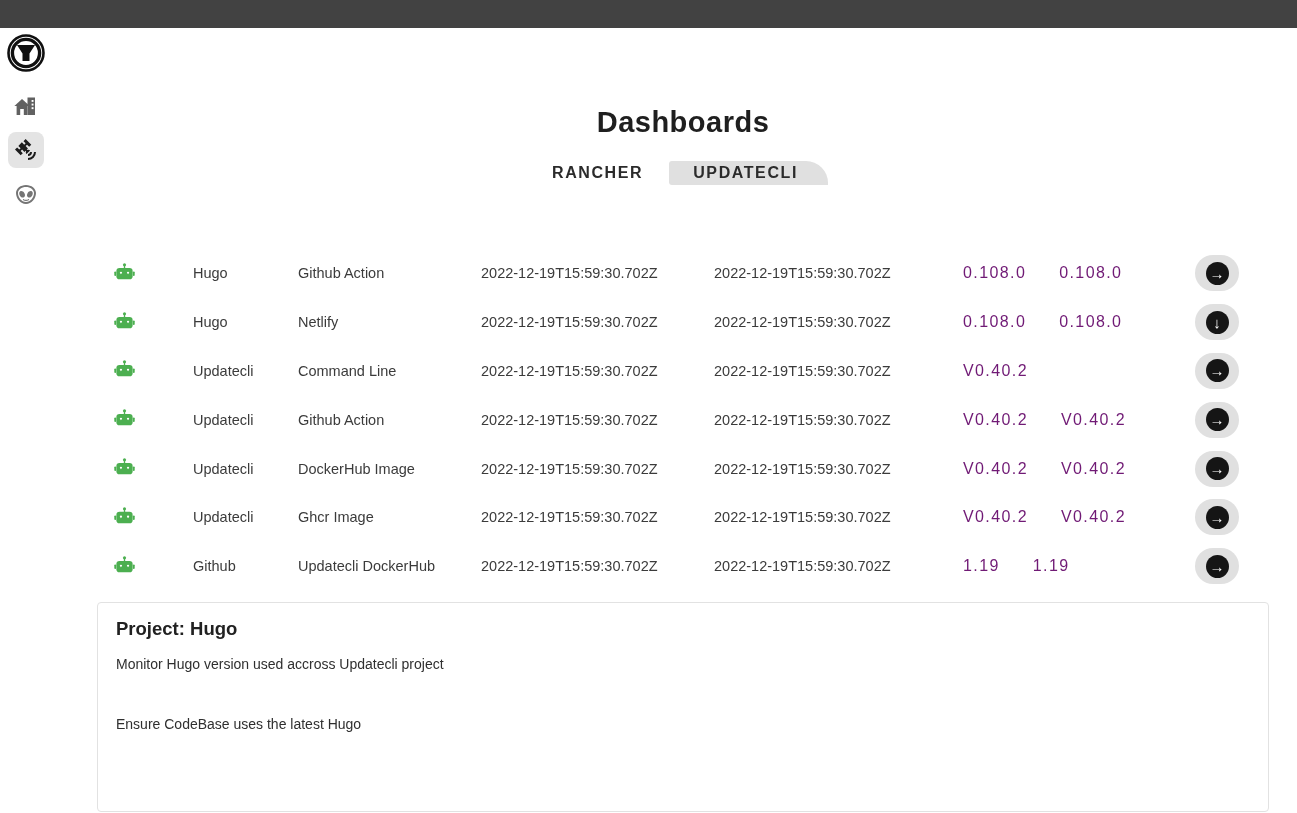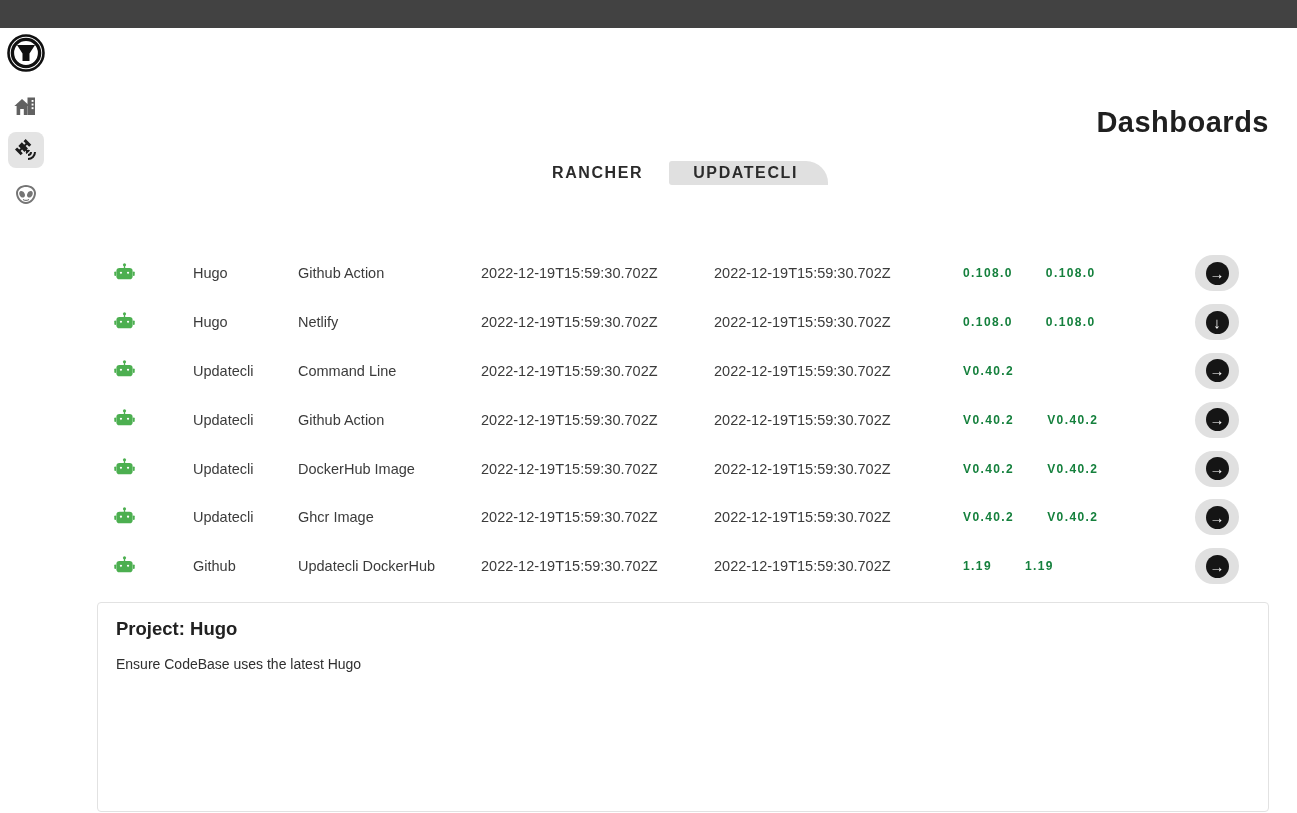--- a/index.html
+++ b/index.html
@@ -14,41 +14,41 @@
     flex-direction:column; align-items:center; }
   .logo-wrap { margin-top:6px; width:38px; height:38px; }
   .nav-item { width:36px; height:36px; margin-top:8px; display:flex;
     align-items:center; justify-content:center; border-radius:8px; cursor:pointer; }
   .nav-item.first { margin-top:16px; }
   .nav-item.active { background:#e4e4e4; }
   .nav-item svg { width:24px; height:24px; }
 
   
   .main { position:absolute; left:97px; top:28px; width:1172px; }
-  .page-title { margin-top:78px; text-align:right; font-size:29px;
+  .page-title { margin-top:78px; text-align:center; font-size:29px;
     font-weight:bold; color:#1f1f1f; letter-spacing:0.5px; }
   .tabs { margin-top:22px; display:flex; justify-content:center;
     align-items:flex-start; }
   .tab { font-size:16px; font-weight:bold; letter-spacing:1.6px; color:#2b2b2b;
     padding:3px 14px; cursor:pointer; }
   .tab.active { background:#e0e0e0; border-radius:3px 22px 0 3px;
     padding:3px 30px 3px 24px; margin-left:12px; }
 
   
   .table { margin-top:64px; }
   .trow { display:grid;
     grid-template-columns:96px 105px 183px 233px 234px 247px 74px;
     align-items:center; }
   .thead { height:30px; font-size:12.5px; font-weight:bold; color:#3a3a3a; }
   .thead .c-status { padding-left:18px; }
   .tbody .trow { height:48.8px; font-size:14.5px; color:#3b3b3b; }
   .status-cell { padding-left:15px; }
   .status-cell svg { width:25px; height:25px; display:block; }
   .apps-cell { display:flex; column-gap:33px; padding-left:15px; }
-  .app-chip { font-weight:bold; font-size:12px; letter-spacing:1.4px; color:#15803d; }
+  .app-chip { font-weight:normal; font-size:16px; letter-spacing:1.4px; color:#701a75; }
   .action-cell { display:flex; justify-content:flex-start; }
   .pill-btn { width:44px; height:36px; border-radius:18px; background:#e0e0e0;
     display:flex; align-items:center; justify-content:center; cursor:pointer; border:none; }
   .pill-btn .circ { width:23px; height:23px; border-radius:50%; background:#151515;
     color:#fff; display:flex; align-items:center; justify-content:center;
     font-size:15px; font-weight:bold; line-height:1; }
 
   
   .detail-card { margin-top:11px; border:1px solid #e2e2e2; border-radius:4px;
     min-height:210px; padding:15px 18px; background:#fff; }
@@ -322,15 +322,16 @@
       <button class="pill-btn">
         <span class="circ">→</span>
       </button>
     </span>
   </div>
 </div>
   </div>
 
   <div class="detail-card">
     <h2>Project: Hugo</h2>
+    <p>Monitor Hugo version used accross Updatecli project</p>
     <p>Ensure CodeBase uses the latest Hugo</p>
   </div>
 </div>
 
 </body></html>

